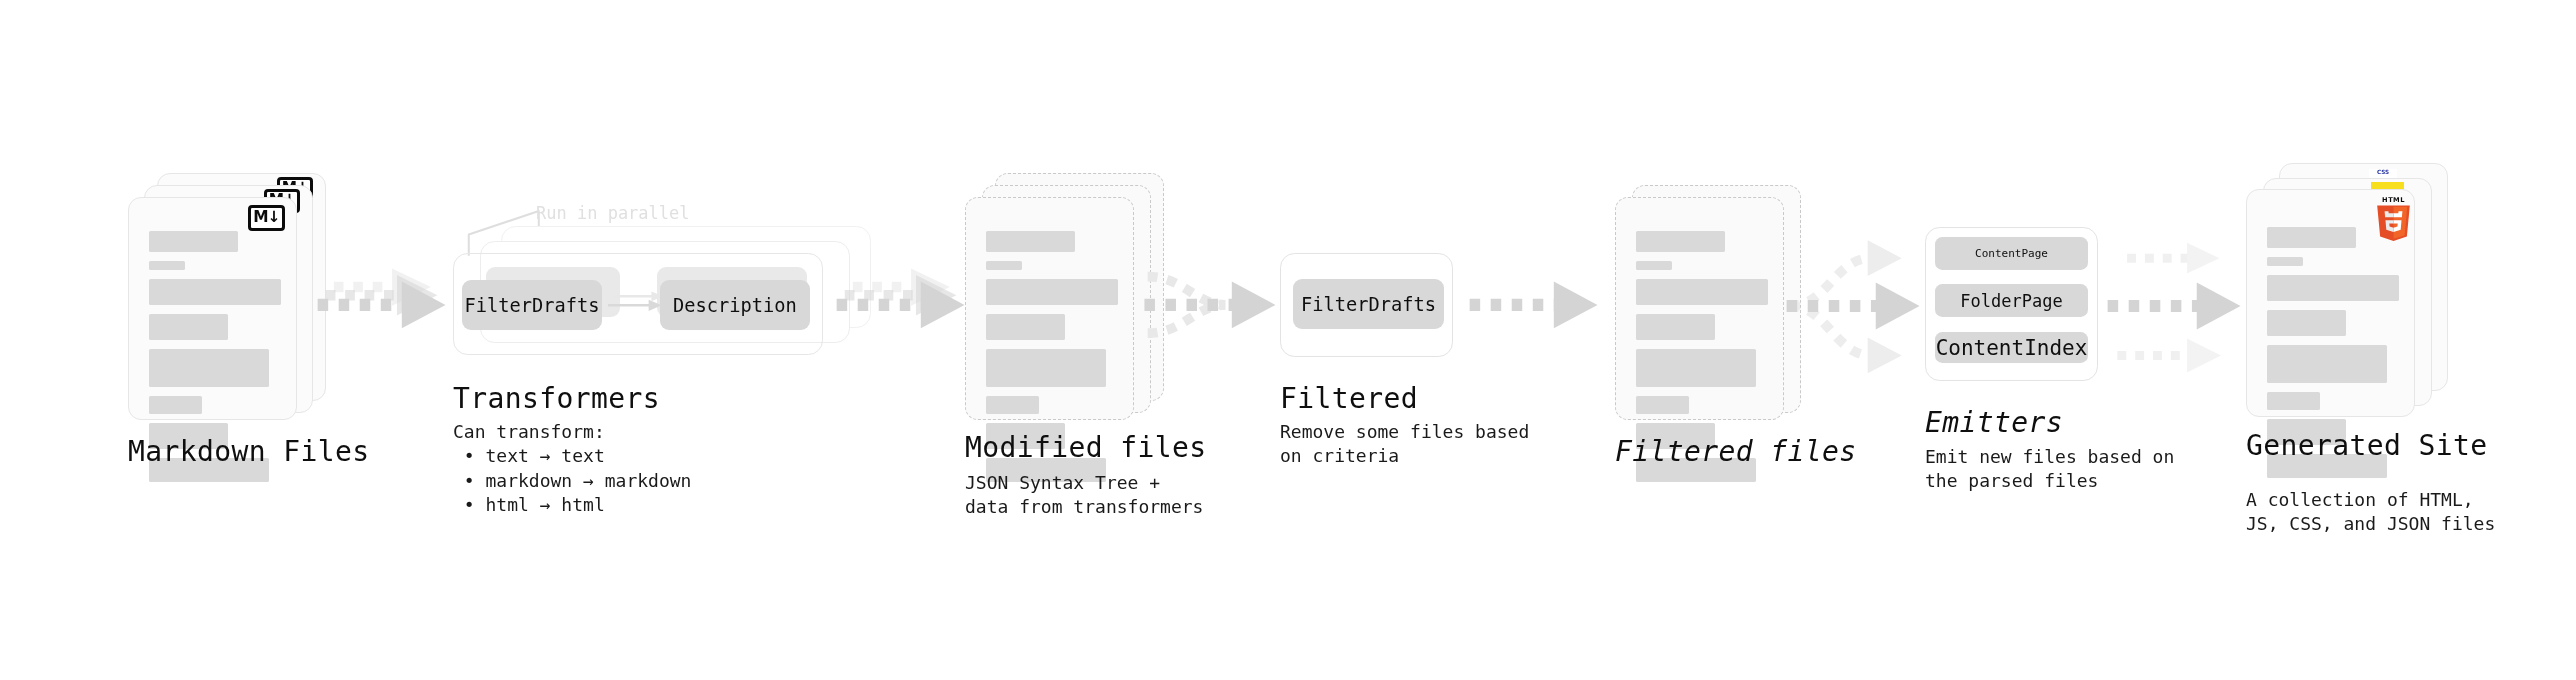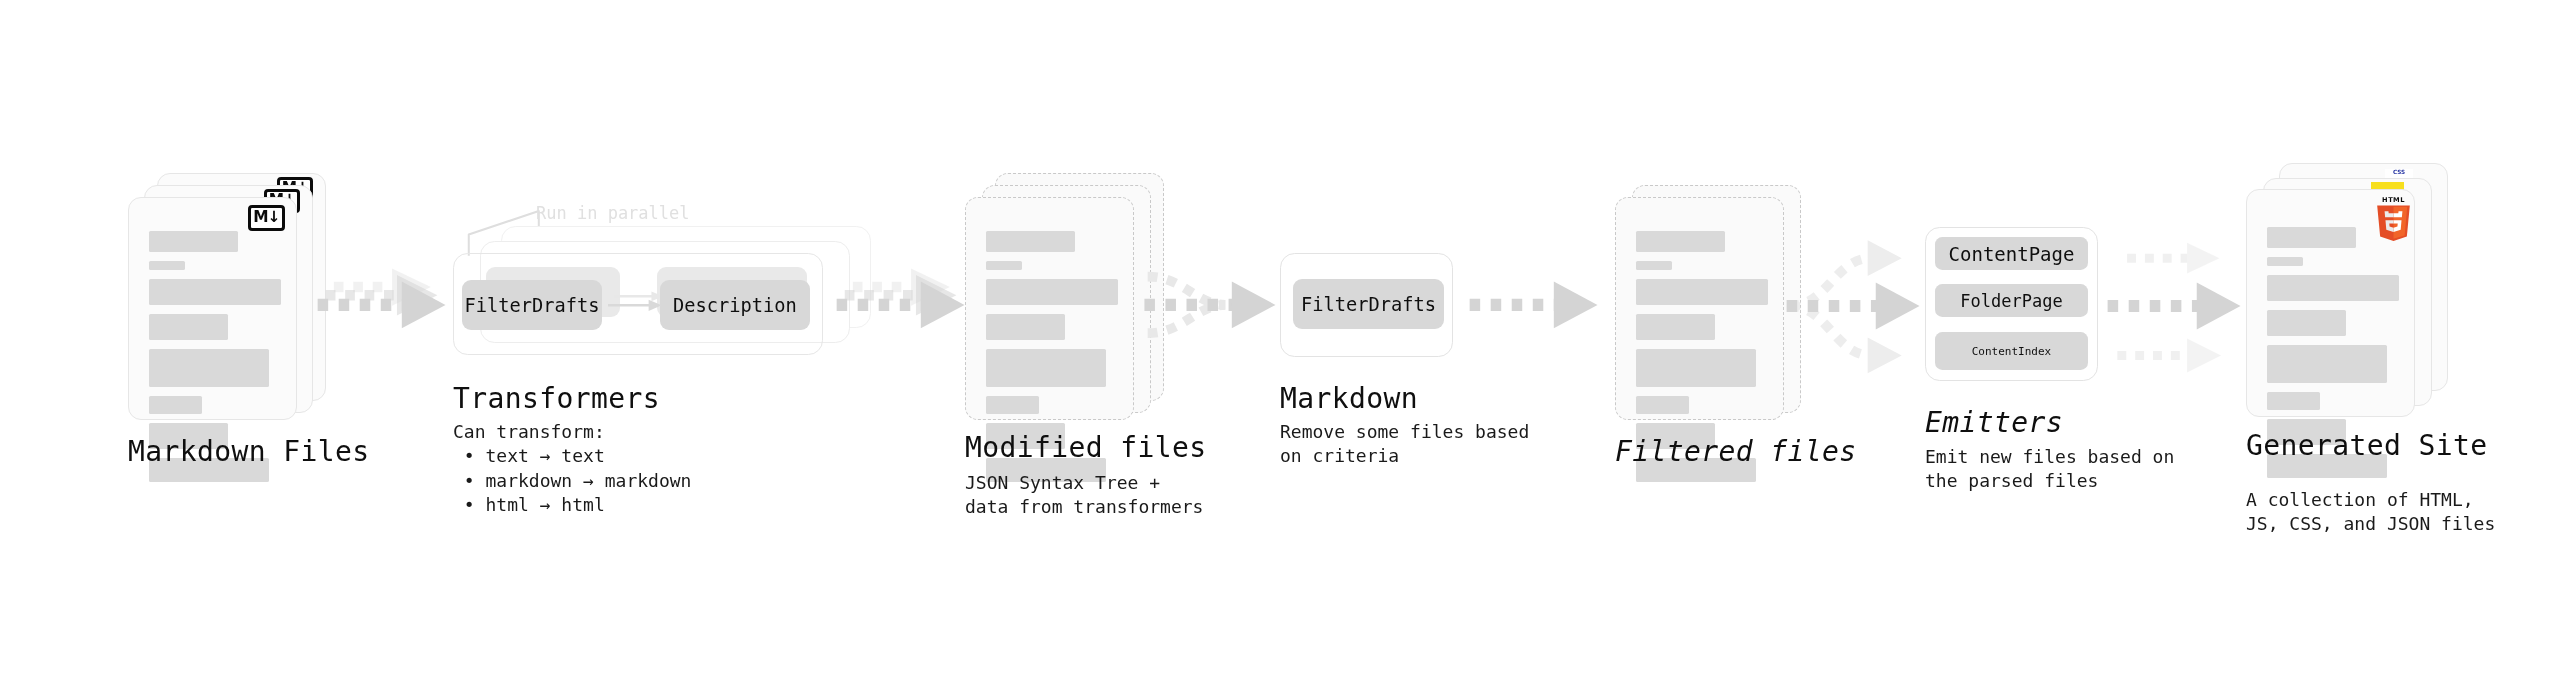--- a/index.html
+++ b/index.html
@@ -196,21 +196,21 @@
       <path d="M8,18 C52,18 68,53 104,53" fill="none" stroke="#e8e8e8" stroke-width="12" stroke-dasharray="12 12"></path>
       <path d="M8,88 C52,88 68,53 104,53" fill="none" stroke="#e8e8e8" stroke-width="12" stroke-dasharray="12 12"></path>
       <line x1="4" y1="53" x2="118" y2="53" stroke="#d4d4d4" stroke-width="15" stroke-dasharray="13 13"></line>
       <polygon points="112,24 166,53 112,82" fill="#d4d4d4"></polygon>
     </svg>
   </div>
 
   <div class="abs" style="left:0;top:0;">
     <div class="procbox" style="left:1280px;top:253px;width:173px;height:104px;"></div>
     <div class="chip" style="left:1293px;top:279px;width:151px;height:50px;">FilterDrafts</div>
-    <div class="stage-title abs" style="left:1280px;top:382px;">Markdown</div>
+    <div class="stage-title abs" style="left:1280px;top:382px;">Filtered</div>
     <div class="stage-desc abs" style="left:1280px;top:420px;">Remove some files based
 on criteria</div>
   </div>
 
   <div class="abs" style="left:1463px;top:262px;">
     <svg width="146" height="89" viewBox="0 0 180 110">
       <line x1="8" y1="53" x2="120" y2="53" stroke="#d4d4d4" stroke-width="15" stroke-dasharray="13 13"></line>
       <polygon points="112,24 166,53 112,82" fill="#d4d4d4"></polygon>
     </svg>
   </div>
@@ -238,23 +238,23 @@
       <polygon points="102,14 144,36 102,58" fill="#ededed"></polygon>
       <path d="M6,95 C52,95 62,156 106,156" fill="none" stroke="#ededed" stroke-width="12" stroke-dasharray="12 12"></path>
       <polygon points="102,134 144,156 102,178" fill="#ededed"></polygon>
       <line x1="2" y1="95" x2="118" y2="95" stroke="#d4d4d4" stroke-width="15" stroke-dasharray="13 13"></line>
       <polygon points="112,66 166,95 112,124" fill="#d4d4d4"></polygon>
     </svg>
   </div>
 
   <div class="abs" style="left:0;top:0;">
     <div class="procbox" style="left:1925px;top:227px;width:173px;height:154px;"></div>
-    <div class="chip" style="left:1935px;top:237px;width:153px;height:33px;border-radius:7.3px;font-size:19px;">ContentPage</div>
+    <div class="chip" style="left:1935px;top:237px;width:153px;height:33px;border-radius:7.3px;font-size:11px;">ContentPage</div>
     <div class="chip" style="left:1935px;top:284px;width:153px;height:33px;border-radius:7.3px;font-size:17px;">FolderPage</div>
-    <div class="chip" style="left:1935px;top:332px;width:153px;height:38px;border-radius:7.3px;font-size:11px;">ContentIndex</div>
+    <div class="chip" style="left:1935px;top:332px;width:153px;height:31px;border-radius:7.3px;font-size:21px;">ContentIndex</div>
     <div class="stage-title abs" style="left:1925px;top:406px;font-style:italic;">Emitters</div>
     <div class="stage-desc abs" style="left:1925px;top:445px;">Emit new files based on
 the parsed files</div>
   </div>
 
   <div class="abs" style="left:2106px;top:229px;">
     <svg width="154" height="154" viewBox="0 0 190 190">
       <g opacity="0.45">
         <line x1="26" y1="36" x2="106" y2="36" stroke="#dedede" stroke-width="11" stroke-dasharray="11 11"></line>
         <polygon points="100,17 140,36 100,55" fill="#e6e6e6"></polygon>
@@ -263,21 +263,21 @@
         <line x1="2" y1="95" x2="118" y2="95" stroke="#d4d4d4" stroke-width="15" stroke-dasharray="13 13"></line>
         <polygon points="112,66 166,95 112,124" fill="#d4d4d4"></polygon>
       </g>
       <g opacity="0.45">
         <line x1="14" y1="156" x2="106" y2="156" stroke="#dedede" stroke-width="11" stroke-dasharray="11 11"></line>
         <polygon points="100,135 142,156 100,177" fill="#e6e6e6"></polygon>
       </g>
     </svg>
   </div>
 
-  <div class="abs" style="left:0;top:0;padding-left:16px;">
+  <div class="abs" style="left:0;top:0;">
 
     <div class="filecard" style="left:2279px;top:163px;width:169px;height:228px;"></div>
     <div class="badge css-badge" style="left:2369px;top:169px;">CSS</div>
 
     <div class="filecard" style="left:2263px;top:178px;width:169px;height:228px;"></div>
     <div class="badge js-badge" style="left:2371px;top:182px;"></div>
 
     <div class="filecard" style="left:2246px;top:189px;width:169px;height:228px;">
       <div class="rows" style="top:37px;">
         <div class="bar" style="width:89px;height:21px;"></div>

